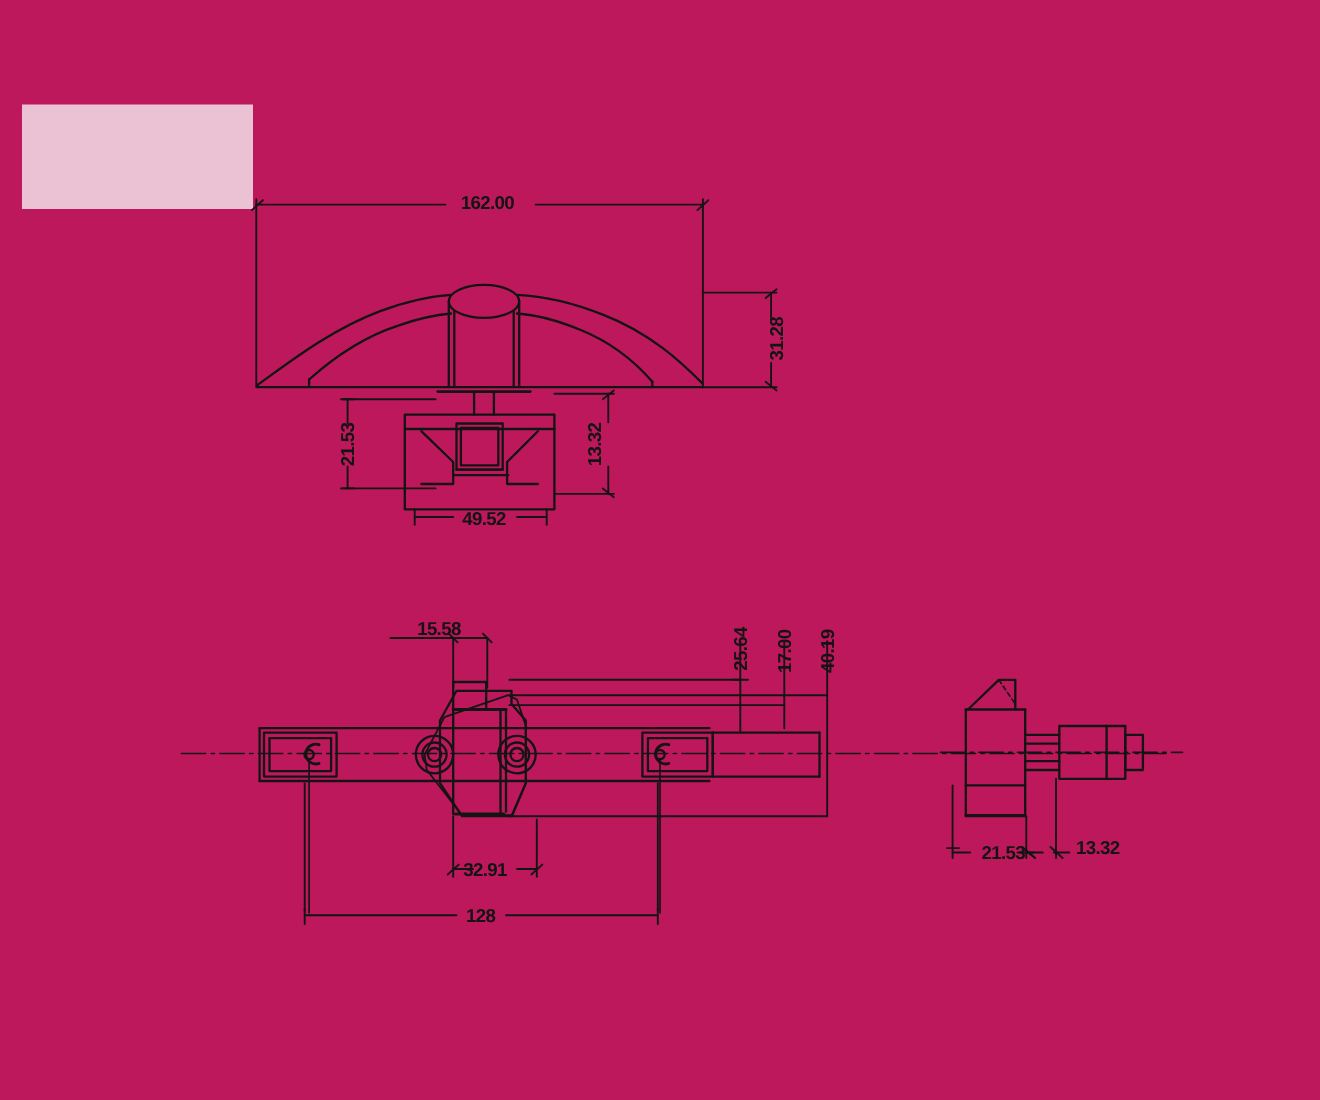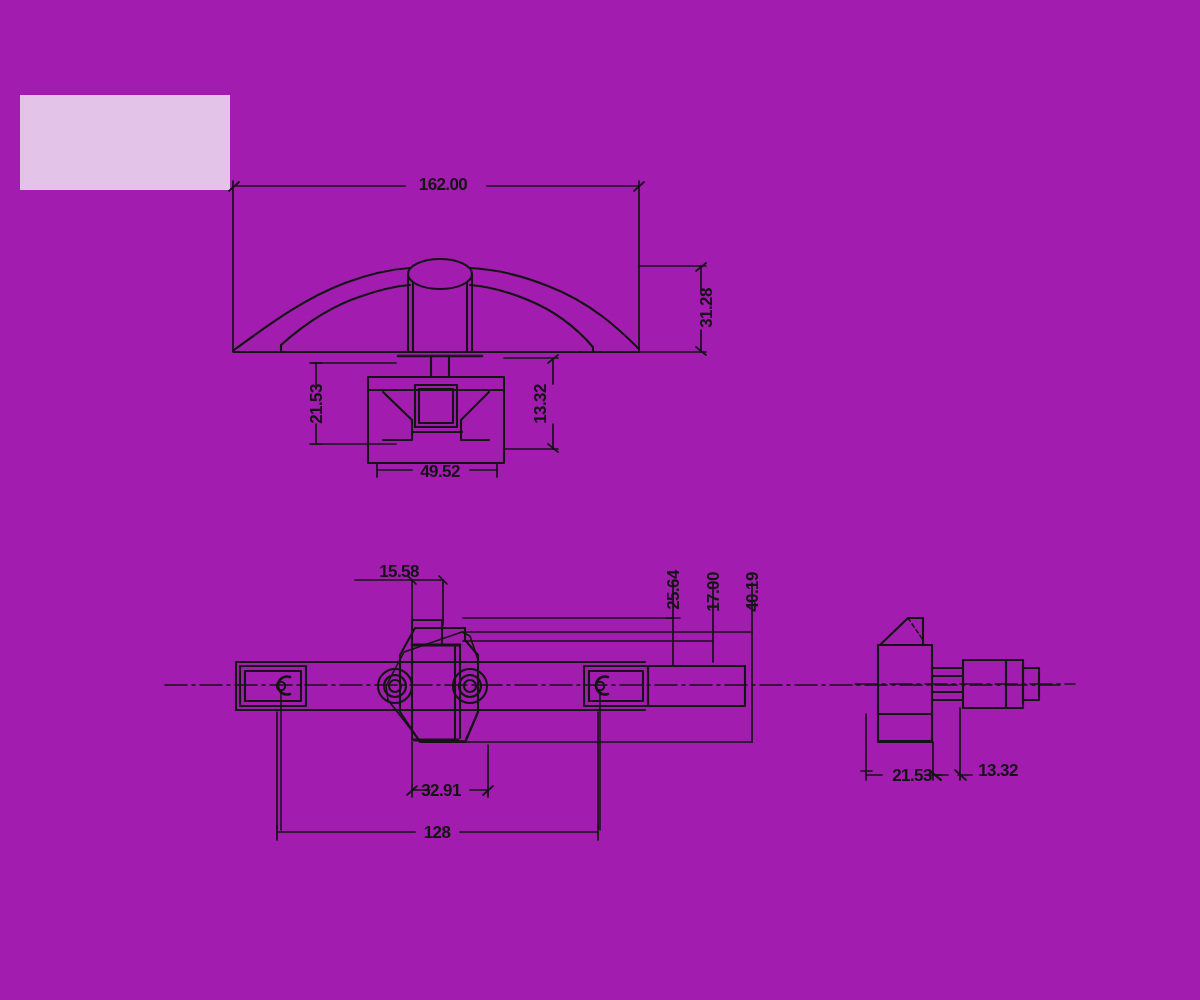--- a/index.html
+++ b/index.html
@@ -11,21 +11,21 @@
   body {
     width: 1200px;
     height: 1000px;
     overflow: hidden;
     font-family: "Liberation Sans", sans-serif;
   }
   #sheet {
     position: relative;
     width: 1200px;
     height: 1000px;
-    background: #a21caf;
+    background: #be185d;
   }
   #drawing-svg {
     position: absolute;
     left: 0;
     top: 0;
     width: 1200px;
     height: 1000px;
     display: block;
   }
   .dim-text {

